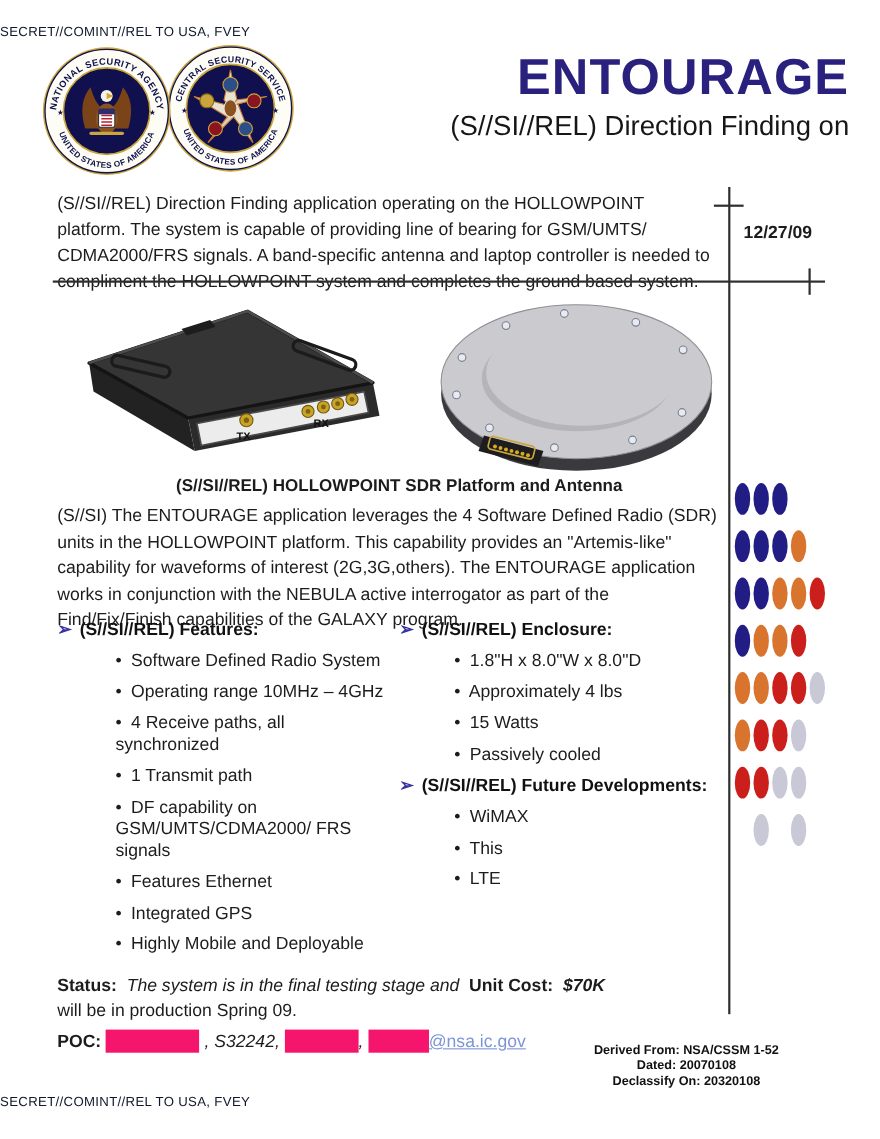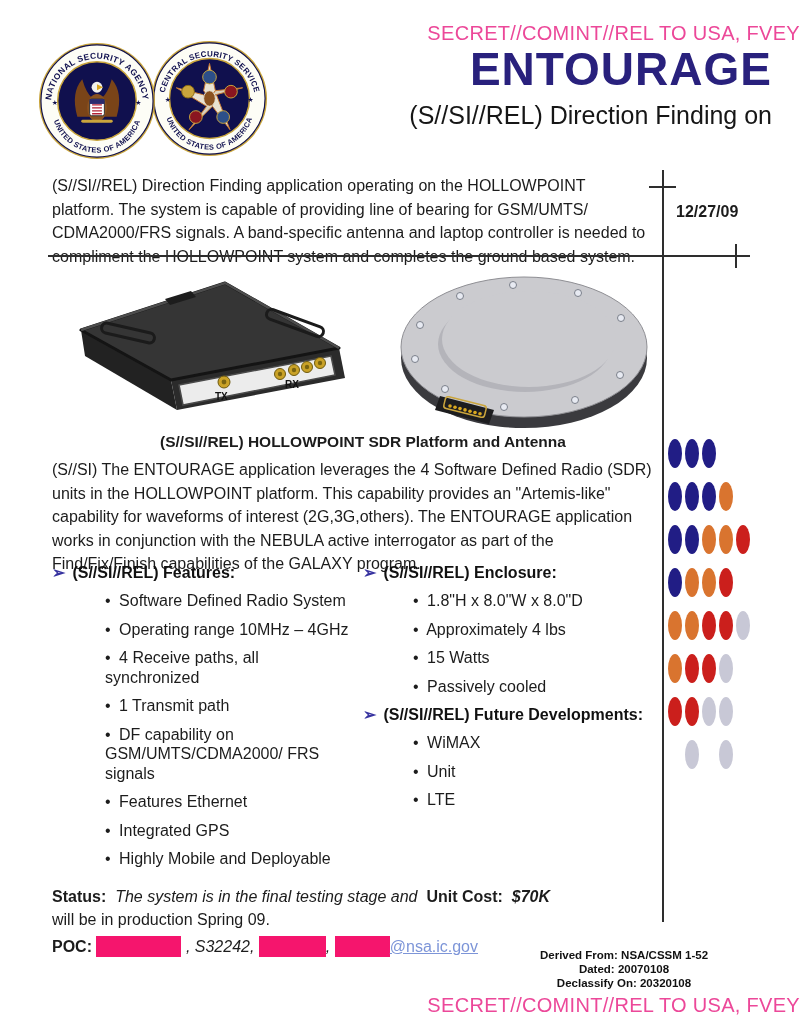--- a/index.html
+++ b/index.html
@@ -1,20 +1,20 @@
 <!DOCTYPE html>
 <html><head>
 <meta charset="utf-8">
 <style>
   * { box-sizing: border-box; margin: 0; padding: 0; }
   html,body { background:#ffffff; }
   body { font-family:"Liberation Sans", sans-serif; color:#1c1c1c; }
   .page { position:relative; width:800px; height:1035px; background:#fff; overflow:hidden; }
 
-  .banner { position:absolute; left:0; width:100%; text-align:right; font-size:20px; letter-spacing:.3px; color:#ec4899; }
+  .banner { position:absolute; left:0; width:100%; text-align:left; font-size:12px; letter-spacing:.3px; color:#0f172a; }
   .banner.top { top:22px; }
   .banner.bottom { top:994px; }
 
   .seal { position:absolute; }
   .seal.nsa { left:38px; top:42px; width:118px; height:118px; z-index:2; }
   .seal.css { left:151px; top:40px; width:117px; height:117px; z-index:1; }
 
   .title-block { position:absolute; right:28px; top:46px; text-align:right; }
   .main-title { font-size:46px; font-weight:bold; color:#29217d; letter-spacing:1px; line-height:1; }
   .subtitle { margin-top:11px; font-size:25px; line-height:25px; color:#161616; }
@@ -234,21 +234,21 @@
         <div class="bullet-item"><span class="bullet-dot">•</span><span> 1.8"H x 8.0"W x 8.0"D</span></div>
         <div class="bullet-item"><span class="bullet-dot">•</span><span> Approximately 4 lbs</span></div>
         <div class="bullet-item"><span class="bullet-dot">•</span><span> 15 Watts</span></div>
         <div class="bullet-item"><span class="bullet-dot">•</span><span> Passively cooled</span></div>
       </div>
     <div class="section-header">
       <span class="arrow">➢</span><span>(S//SI//REL) Future Developments:</span>
     </div>
     <div class="bullet-list">
         <div class="bullet-item"><span class="bullet-dot">•</span><span> WiMAX</span></div>
-        <div class="bullet-item"><span class="bullet-dot">•</span><span> Unit</span></div>
+        <div class="bullet-item"><span class="bullet-dot">•</span><span> This</span></div>
         <div class="bullet-item"><span class="bullet-dot">•</span><span> LTE</span></div>
       </div>
   </div>
 
   <div class="dots-layer">
       <span class="dot" style="left: 668px; top: 439px; background: rgb(33, 29, 133);"></span>
       <span class="dot" style="left: 685px; top: 439px; background: rgb(33, 29, 133);"></span>
       <span class="dot" style="left: 702px; top: 439px; background: rgb(33, 29, 133);"></span>
       <span class="dot" style="left: 668px; top: 482px; background: rgb(33, 29, 133);"></span>
       <span class="dot" style="left: 685px; top: 482px; background: rgb(33, 29, 133);"></span>

